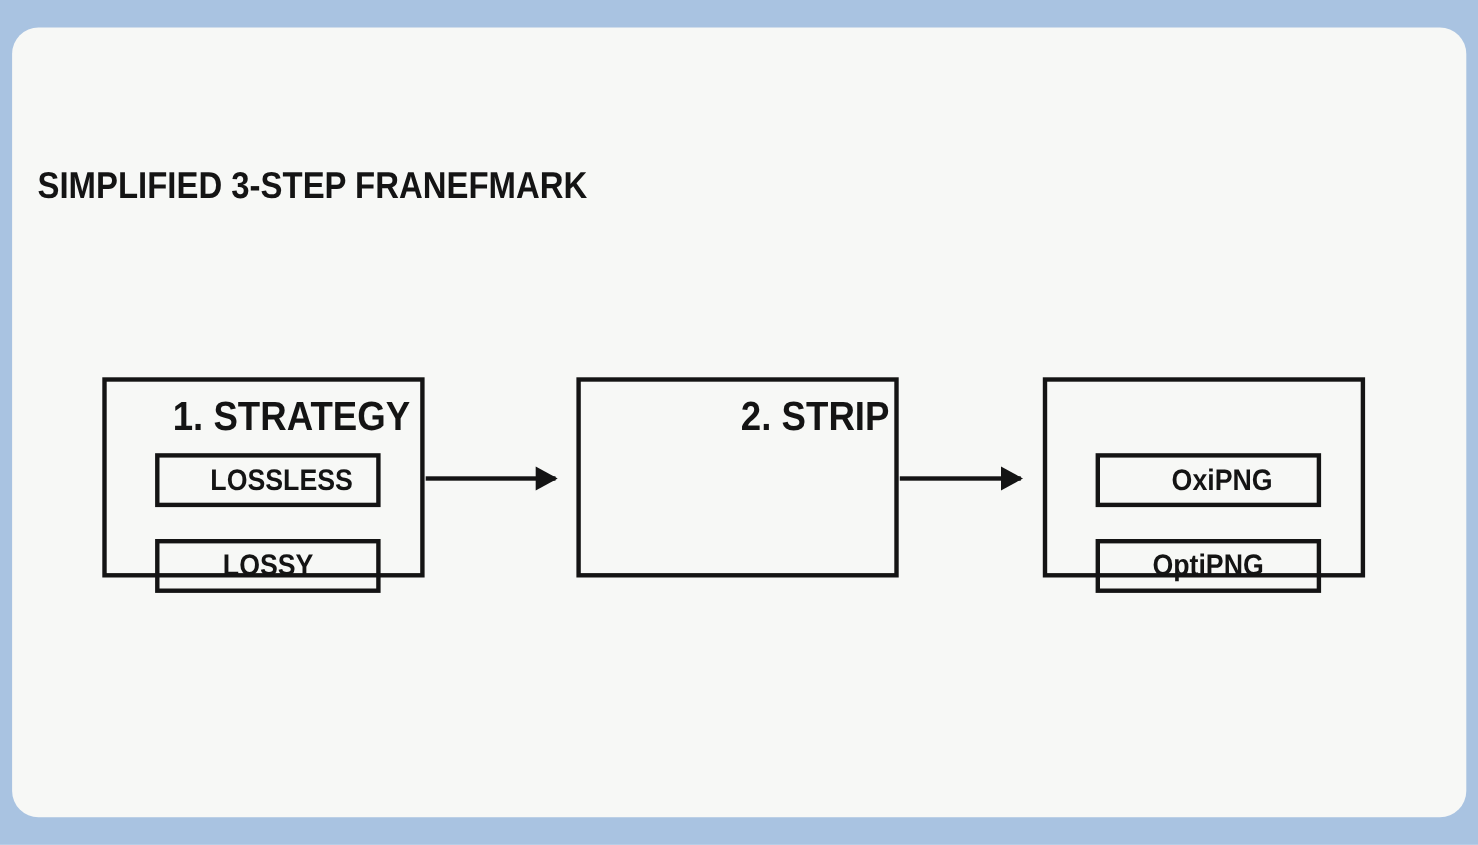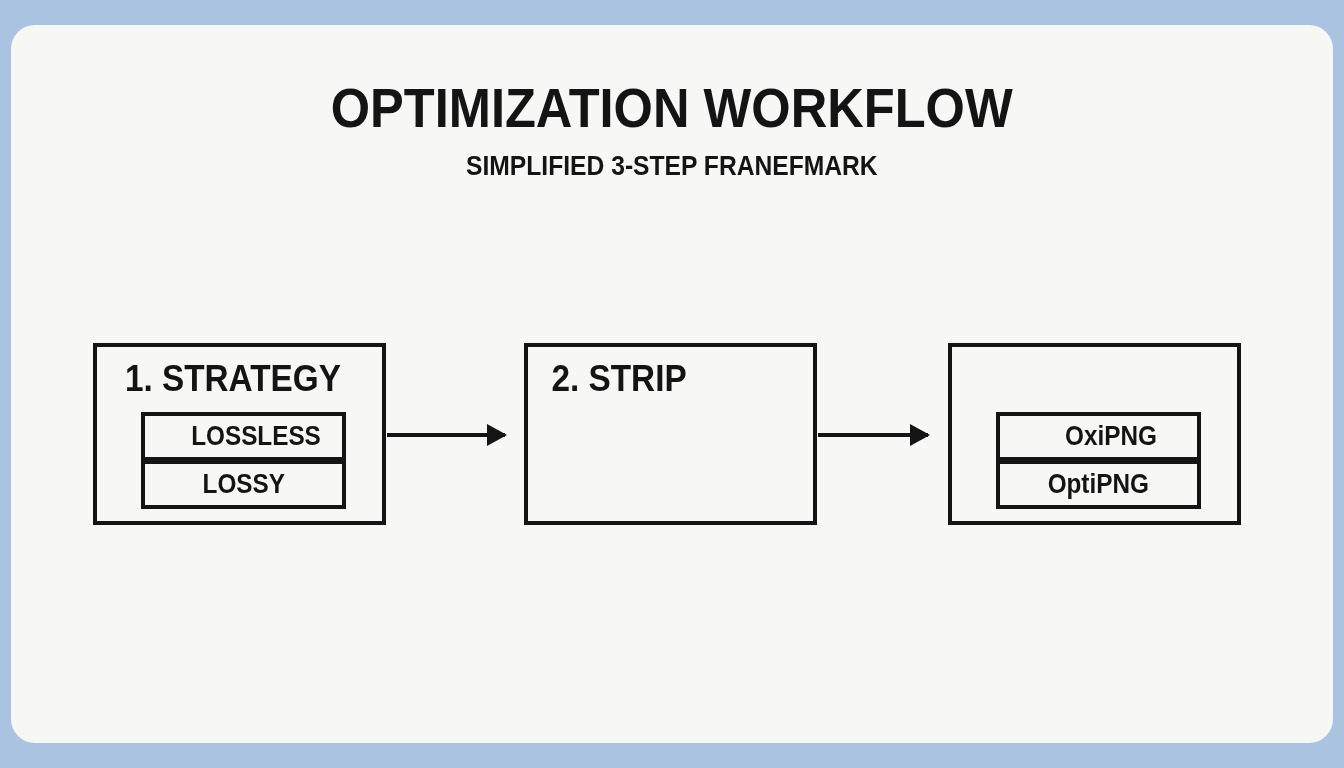--- a/index.html
+++ b/index.html
@@ -35,54 +35,54 @@
     position:absolute;
     top:76px; left:0; width:100%;
     text-align:center;
     font-size:55px;
     letter-spacing:0px;
   }
   .title .cond{transform:scaleX(0.92);}
   .subtitle{
     position:absolute;
     top:150px; left:0; width:100%;
-    text-align:center;
-    font-size:28px;
+    text-align:left;
+    font-size:34px;
   }
   .subtitle .cond{transform:scaleX(0.88);}
   .diagram{
     position:absolute;
     left:0; top:0; width:1344px; height:768px;
   }
   .step-box{
     position:absolute;
     top:343px;
     width:293px; height:182px;
     border:4px solid var(--line);
     background:var(--card);
   }
   .step-box .step-label{
     position:absolute;
-    top:6px; left:16px; width:100%;
-    text-align:left;
+    top:6px; left:3px; width:100%;
+    text-align:right;
     font-size:37px;
     line-height:52px;
   }
   .sub-box{
     position:absolute;
     left:44px;
     width:205px; height:49px;
     border:4px solid var(--line);
     display:flex;
     align-items:center;
     justify-content:center;
     font-size:27px;
   }
   .sub-box.first{top:65px;padding-left:25px;}
-  .sub-box.second{top:113px;}
+  .sub-box.second{top:143px;}
   .box-1{left:93px;}
   .box-2{left:524px;}
   .box-3{left:948px;}
   .arrow{
     position:absolute;
     top:433px;
     height:4px;
     background:var(--line);
   }
   .arrow .head{
@@ -96,23 +96,20 @@
   .arrow-1{left:387px; width:118px;}
   .arrow-2{left:818px; width:110px;}
 </style>
 </head>
 <body>
 
 <div class="card"></div>
 
 <div class="diagram">
 
-  <div class="title">
-    <span class="cond">OPTIMIZATION WORKFLOW</span>
-  </div>
 
   <div class="subtitle">
     <span class="cond">SIMPLIFIED 3-STEP FRANEFMARK</span>
   </div>
 
   <div class="step-box box-1">
     <div class="step-label">
       <span class="cond">1. STRATEGY</span>
     </div>
     <div class="sub-box first">

